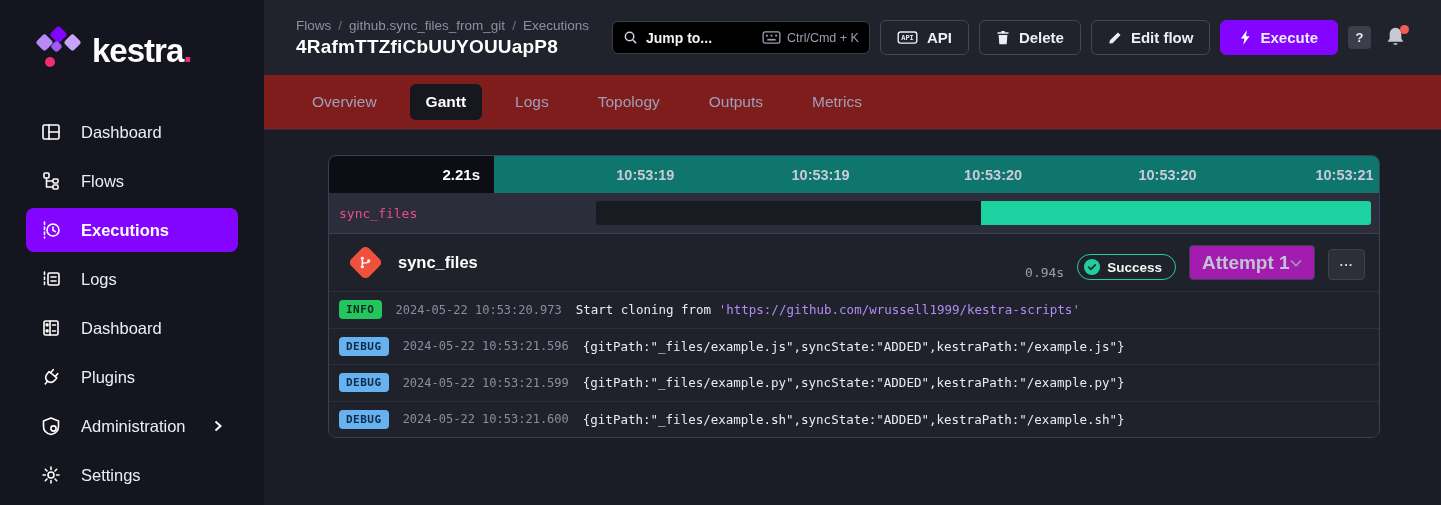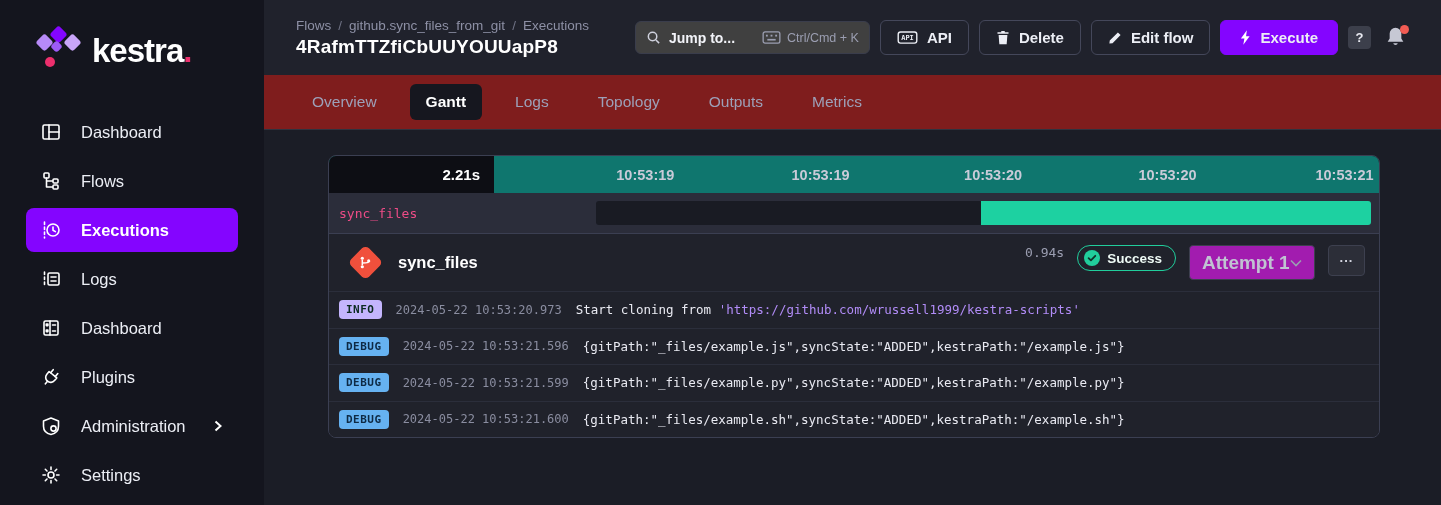--- a/index.html
+++ b/index.html
@@ -31,21 +31,21 @@
   
   .main { flex:1; display:flex; flex-direction:column; min-width:0; }
 
   .topbar { height:75px; background:#20222c; display:flex; align-items:center; padding:0 32px; gap:10px; }
   .crumb-block { display:flex; flex-direction:column; gap:3px; min-width:0; }
   .breadcrumb { display:flex; gap:7px; font-size:13.5px; color:#8d90a5; white-space:nowrap; }
   .breadcrumb .sep { color:#6e7184; }
   .page-title { font-size:19px; font-weight:800; color:#fff; letter-spacing:.2px; }
 
   .topbar-right { margin-left:auto; display:flex; align-items:center; gap:10px; }
-  .jump-box { width:235px; height:33px; background:#404040; border:1px solid #3a3d4c; border-radius:6px;
+  .jump-box { width:258px; height:33px; background:#000000; border:1px solid #3a3d4c; border-radius:6px;
     display:flex; align-items:center; gap:8px; padding:0 10px; cursor:text; }
   .jump-box svg { flex:none; }
   .jump-label { font-size:14px; font-weight:600; color:#f2f3f8; }
   .jump-short { margin-left:auto; display:flex; align-items:center; gap:6px; color:#9b9eb1; font-size:12.5px; }
   .btn { height:35px; border:1px solid #44475a; background:transparent; border-radius:6px; color:#eceef5;
     font-size:15px; font-weight:600; display:flex; align-items:center; gap:9px; padding:0 16px; cursor:pointer;
     font-family:"Liberation Sans",sans-serif; }
   .btn svg { flex:none; }
   .btn-execute { background:#8405ff; border-color:#8405ff; padding:0 19px;justify-content:space-between; }
   .icon-help { width:23px; height:23px; background:#3c3f4b; border-radius:4px; display:flex; align-items:center;
@@ -78,37 +78,37 @@
   .seg-created { width:49.7%; background:#191b23; }
   .seg-running { width:50.3%; background:#1dd1a1; }
 
   
   .task-panel { background:#20222b; border-top:1px solid #3b3f52; }
   .task-head { height:57px; display:flex; align-items:center; padding:0 14px 0 18px; gap:14px; }
   .git-diamond { width:25px; height:25px; background:#f0503c; border-radius:5px; transform:rotate(45deg);
     display:flex; align-items:center; justify-content:center; margin:0 6px; flex:none; }
   .git-diamond svg { transform:rotate(-45deg); width:17px; height:17px; }
   .task-name { font-size:16.5px; font-weight:700; color:#fff; }
-  .task-right { margin-left:auto; display:flex; align-items:flex-start; gap:13px; }
+  .task-right { margin-left:auto; display:flex; align-items:flex-end; gap:13px; }
   .task-duration { font-family:"DejaVu Sans Mono", monospace; font-size:13px; color:#9b9eb1; }
   .status-pill { display:flex; align-items:center; gap:7px; border:1px solid #21ce9c; border-radius:999px;
     padding:4px 13px 4px 6px; font-size:13.5px; font-weight:600; color:#eefaf5; }
   .status-pill svg { width:16px; height:16px; }
   .attempt-select { width:126px; height:35px; background:#a21caf; border:1px solid #3d404f; border-radius:4px;
     display:flex; align-items:center; justify-content:space-between; padding:0 12px; font-size:19px;
     color:#c0c3d2; font-weight:600; cursor:pointer; }
   .attempt-select svg { width:12px; height:8px; stroke:#9b9eb1; fill:none; stroke-width:1.6; }
   .more-btn { width:37px; height:31px; background:#2c2e38; border:1px solid #3d404f; border-radius:4px;
     color:#d5d7e2; font-size:13px; font-weight:700; letter-spacing:1px; display:flex; align-items:center;
     justify-content:center; cursor:pointer; padding-bottom:6px; }
 
   .log-row { display:flex; align-items:center; gap:14px; height:36.5px; border-top:1px solid #2b2e3b;
     padding:0 10px; font-family:"DejaVu Sans Mono", monospace; }
   .log-badge { font-size:11px; font-weight:700; border-radius:4px; padding:3px 7px; letter-spacing:.5px; }
-  .badge-info { background:#c4b5fd; color:#0c2b21; }
+  .badge-info { background:#22c55e; color:#0c2b21; }
   .badge-debug { background:#66b2f1; color:#0e2a44; }
   .log-time { font-size:12px; color:#8a8da0; white-space:nowrap; }
   .log-msg { font-size:12.5px; color:#e9eaf2; white-space:nowrap; overflow:hidden; }
   .log-link { color:#b18cf7; }
 </style>
 </head>
 <body>
 
 <div class="app">
 

